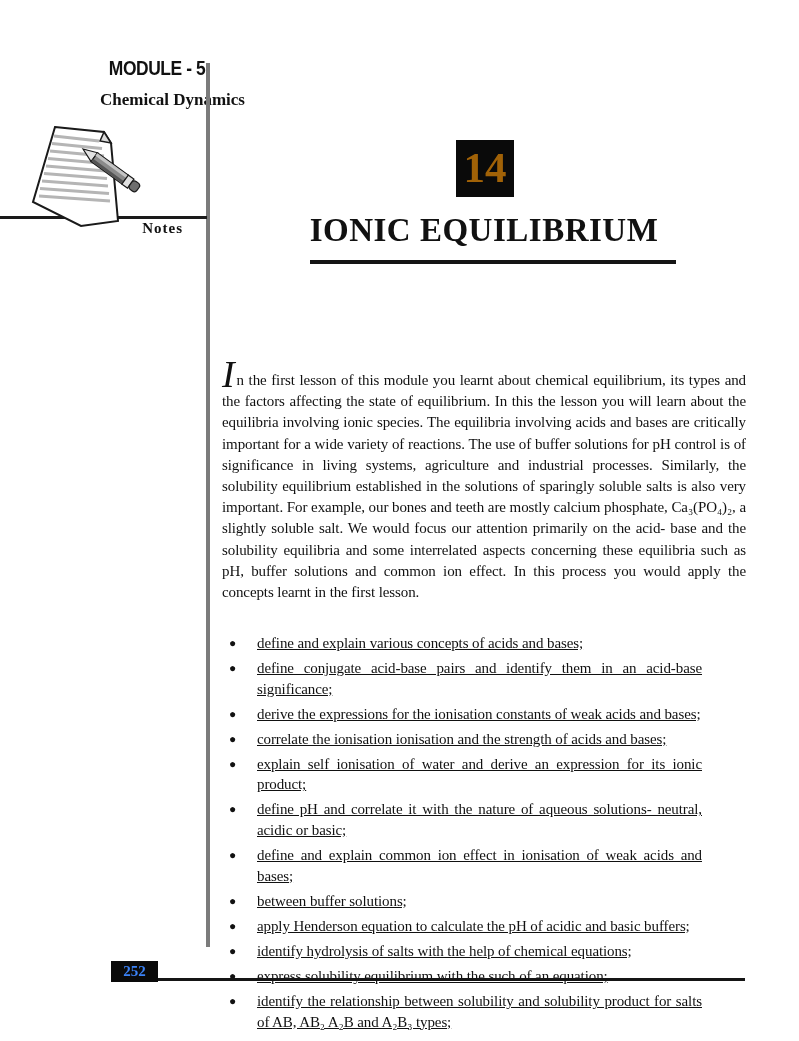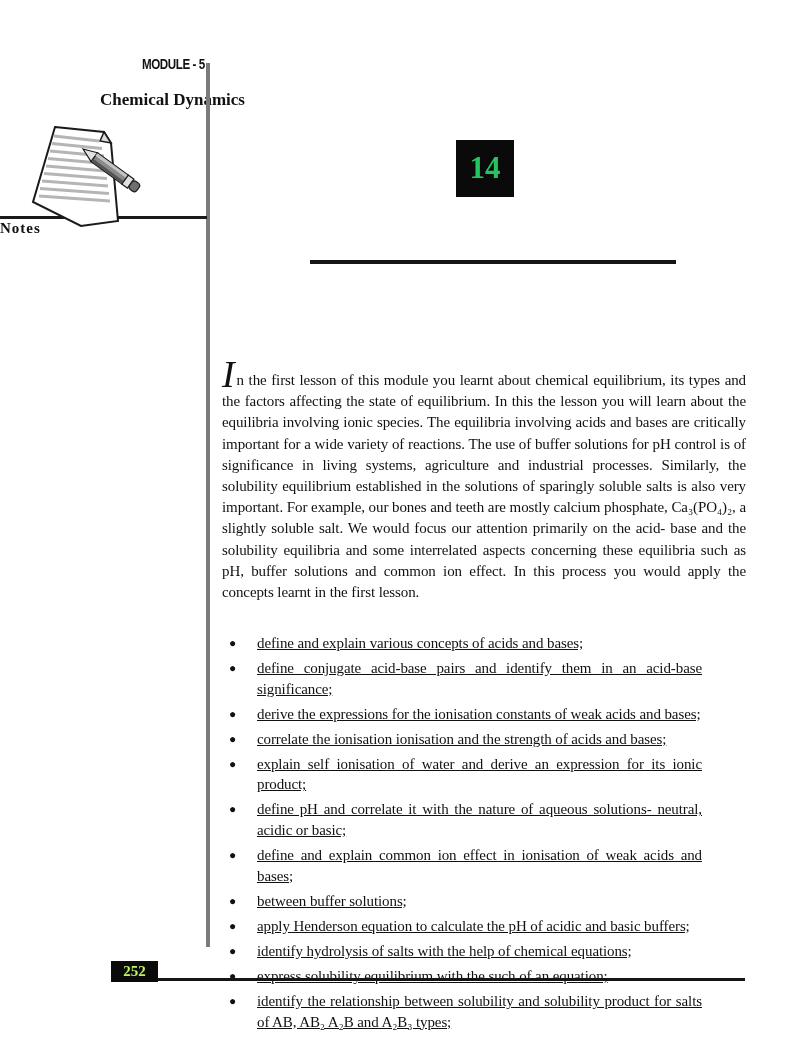--- a/index.html
+++ b/index.html
@@ -11,46 +11,46 @@
     font-family:"Liberation Serif", serif;
     color:#111;
     overflow:hidden;
     margin:0 auto;
   }
   
   .module-label {
     position:absolute; left:0; top:56px; width:205px;
     text-align:right;
     font-family:"Liberation Sans", sans-serif;
-    font-weight:bold; font-size:14px; letter-spacing:-0.5px;
+    font-weight:bold; font-size:21px; letter-spacing:-0.5px;
     white-space:nowrap;
   }
   .module-label .squeeze{ display:inline-block; transform:scaleX(0.83); transform-origin:100% 50%; }
   .module-subject {
     position:absolute; left:0; top:90px; width:245px;
     text-align:right; font-weight:bold; font-size:17px;
   }
   .sidebar-vline {
     position:absolute; left:206px; top:63px; width:4px; height:884px;
     background:#7b7b7b;
   }
   .notes-line {
     position:absolute; left:0; top:216px; width:207px; height:3px;
     background:#1a1a1a;
   }
   .notepad { position:absolute; left:25px; top:120px; }
   .notes-label {
     position:absolute; left:0; top:220px; width:183px;
-    font-weight:bold; font-size:15px; letter-spacing:1px;
+    text-align:right; font-weight:bold; font-size:15px; letter-spacing:1px;
   }
   
   .chapter-box {
     position:absolute; left:456px; top:140px; width:58px; height:57px;
-    background:#0a0a0a; color:#22c55e;
-    font-weight:bold; font-size:31px; text-align:center; line-height:56px;
+    background:#0a0a0a; color:#a16207;
+    font-weight:bold; font-size:43px; text-align:center; line-height:56px;
   }
   .lesson-title {
     position:absolute; left:222px; top:212px; width:524px;
     text-align:center; font-weight:bold; font-size:33px; letter-spacing:0.5px;
     white-space:nowrap;
   }
   .title-rule {
     position:absolute; left:310px; top:260px; width:366px; height:4px;
     background:#151515;
   }
@@ -81,21 +81,21 @@
   .obj-list li {
     display:grid; grid-template-columns:35px 1fr;
     font-size:15px; line-height:20.5px;
     margin-bottom:4.6px;
   }
   .obj-list li .dot { font-size:12px; padding-left:7px; line-height:20.5px; }
   .obj-list li .txt { text-align:justify; letter-spacing:-0.1px; padding-right:32px;text-decoration:underline; }
   
   .footer-box {
     position:absolute; left:111px; top:961px; width:47px; height:21px;
-    background:#0a0a0a; color:#bef264; text-align:center;
+    background:#0a0a0a; color:#3b82f6; text-align:center;
     font-weight:bold; font-size:15px; line-height:20px;
   }
   .footer-line {
     position:absolute; left:158px; top:978px; width:587px; height:3px;
     background:#151515;
   }
 </style>
 </head>
 <body>
 
@@ -133,20 +133,21 @@
       <rect x="14" y="-5" width="38" height="3.2" fill="#c4c4c4"></rect>
       <rect x="14" y="2" width="38" height="3" fill="#555555"></rect>
       <rect x="52" y="-5.5" width="7" height="11" fill="#e0e0e0" stroke="#1a1a1a" stroke-width="1.2"></rect>
       <rect x="59" y="-5" width="9" height="10" rx="3.5" fill="#6e6e6e" stroke="#1a1a1a" stroke-width="1.2"></rect>
     </g>
   </svg>
 
   <div class="notes-label">Notes</div>
 
   <div class="chapter-box">14</div>
+  <h1 class="lesson-title">IONIC EQUILIBRIUM</h1>
   <div class="title-rule"></div>
 
   <p class="intro"><span class="dropcap">I</span><span>n the first lesson of this module you learnt about chemical equilibrium, its types and the factors affecting the state of equilibrium. In this the lesson you will learn about the equilibria involving ionic species. The equilibria involving acids and bases are critically important for a wide variety of reactions. The use of buffer solutions for pH control is of significance in living systems, agriculture and industrial processes. Similarly, the solubility equilibrium established in the solutions of sparingly soluble salts is also very important. For example, our bones and teeth are mostly calcium phosphate, Ca₃(PO₄)₂, a slightly soluble salt. We would focus our attention primarily on the acid- base and the solubility equilibria and some interrelated aspects concerning these equilibria such as pH, buffer solutions and common ion effect. In this process you would apply the concepts learnt in the first lesson.</span></p>
 
 
 
   <ul class="obj-list">
     <li>
         <span class="dot">●</span>
         <span class="txt">define and explain various concepts of acids and bases;</span>

